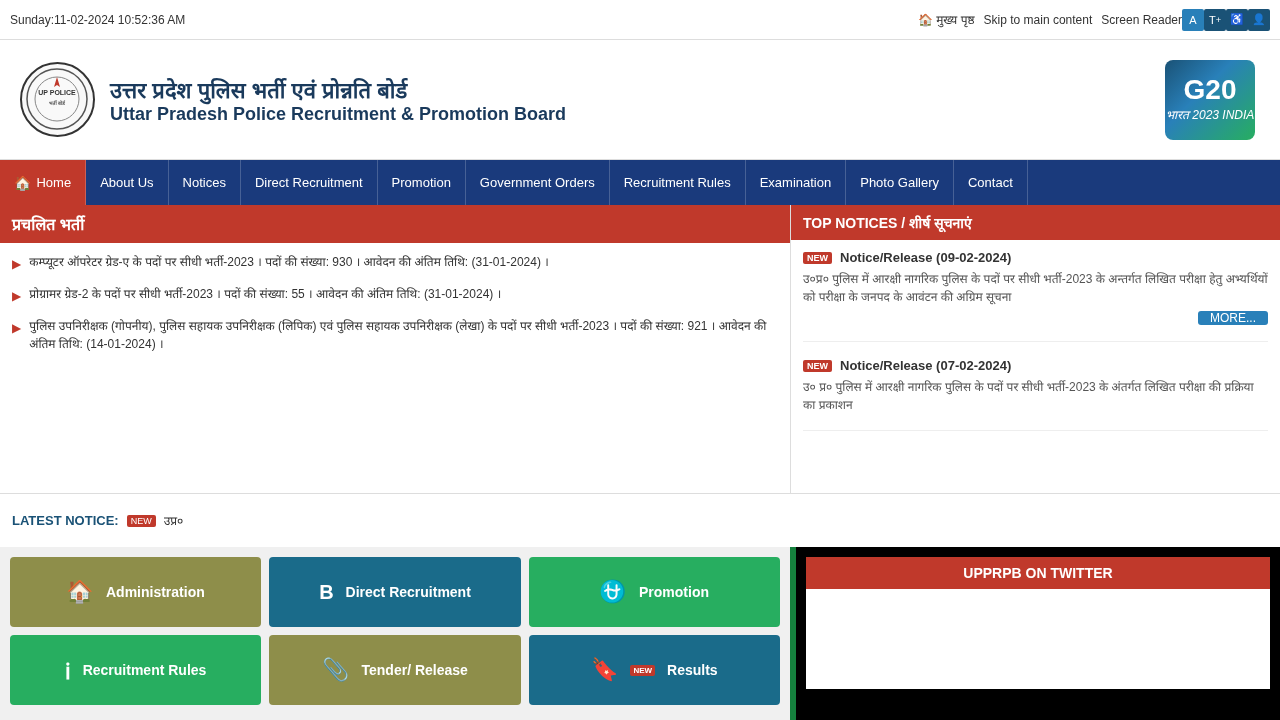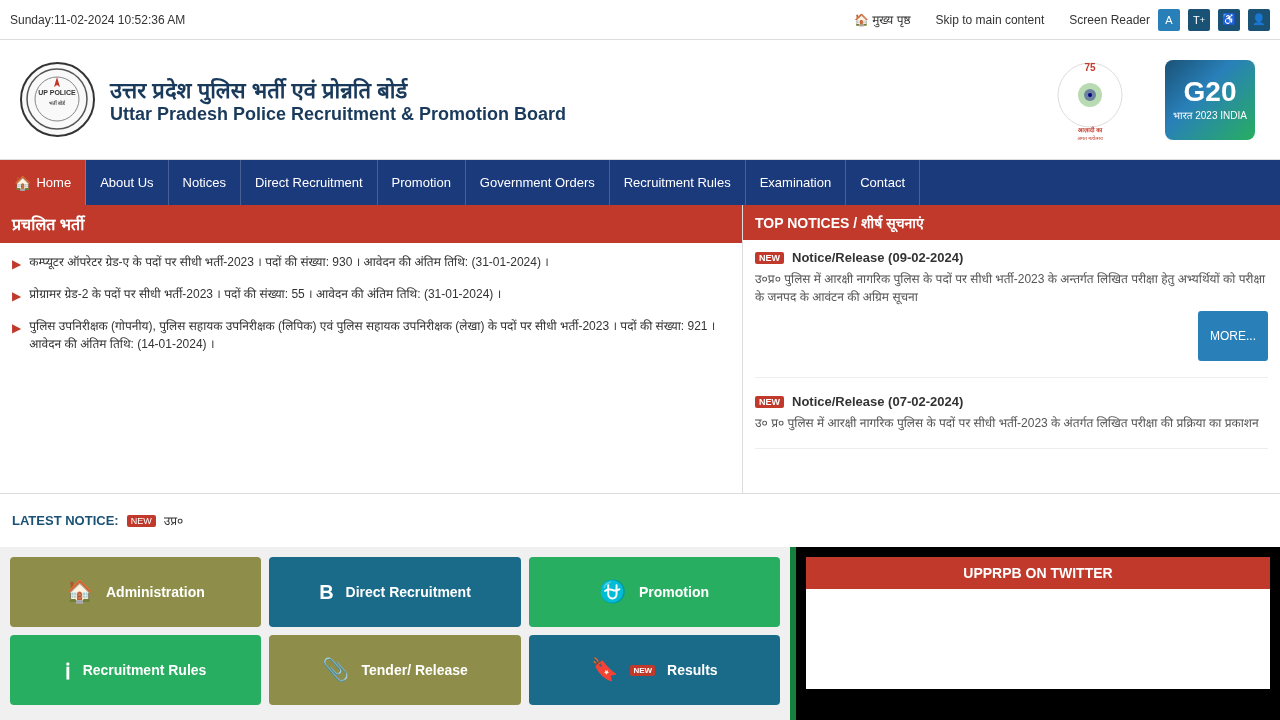--- a/index.html
+++ b/index.html
@@ -9,21 +9,21 @@
     .top-bar {
       background: #fff;
       border-bottom: 1px solid #ddd;
       display: flex;
       align-items: center;
       justify-content: space-between;
       padding: 4px 10px;
       height: 40px;
     }
     .top-bar-left { font-size: 12px; color: #333; }
-    .top-bar-right { display: flex; align-items: center; gap: 8px; }
+    .top-bar-right { display: flex; align-items: center; gap: 0; }
     .top-bar-right a, .top-bar-right span {
       font-size: 12px; color: #333; cursor: pointer; text-decoration: none;
     }
     .top-bar-right .icon-btn {
       width: 22px; height: 22px; background: #1a5276; border-radius: 2px;
       display: inline-flex; align-items: center; justify-content: center; color: #fff; font-size: 11px;
     }
     .top-bar-right .icon-btn.blue { background: #2980b9; }
 
     
@@ -91,39 +91,39 @@
     }
     .news-item {
       display: flex;
       margin-bottom: 12px;
       line-height: 1.5;
     }
     .news-arrow { color: #c0392b; margin-right: 8px; flex-shrink: 0; font-size: 12px; margin-top: 2px; }
     .news-text { font-size: 12px; color: #333; }
 
     
-    .right-panel { width: 538px; background: #fff; border-left: 1px solid #ddd; }
+    .right-panel { width: 490px; background: #fff; border-left: 1px solid #ddd; }
     .notices-header {
       background: #c0392b;
       color: #fff;
       padding: 8px 12px;
       font-size: 14px;
       font-weight: bold;
     }
     .notices-content { padding: 10px 12px; }
     .notice-item { margin-bottom: 16px; padding-bottom: 16px; border-bottom: 1px solid #eee; }
     .notice-date-row { display: flex; align-items: center; gap: 8px; margin-bottom: 5px; }
     .new-badge {
       background: #c0392b; color: #fff; font-size: 9px; font-weight: bold;
       padding: 1px 4px; border-radius: 2px;
     }
     .notice-title { font-size: 13px; font-weight: bold; color: #333; }
     .notice-body { font-size: 12px; color: #555; line-height: 1.5; }
     .more-btn {
-      background: #2980b9; color: #fff; border: none; padding: 18px 12px;
+      background: #2980b9; color: #fff; border: none; padding: 0 12px;
       border-radius: 3px; cursor: pointer; font-size: 12px; float: right; margin-top: 5px;
     }
 
     
     .latest-notice-bar {
       background: #fff;
       border-top: 1px solid #ddd;
       padding: 18px 12px;
       display: flex;
       align-items: center;
@@ -230,56 +230,42 @@
         <text x="32" y="38" text-anchor="middle" font-size="5" fill="#555">भर्ती बोर्ड</text>
         <polygon points="32,10 35,20 32,18 29,20" fill="#c0392b"></polygon>
       </svg>
     </div>
     <div>
       <div class="header-title-hi">उत्तर प्रदेश पुलिस भर्ती एवं प्रोन्नति बोर्ड</div>
       <div class="header-title-en">Uttar Pradesh Police Recruitment &amp; Promotion Board</div>
     </div>
   </div>
   <div class="header-right">
-    <div class="azadi-badge">
-      <div style="position:relative; width:90px; height:80px;">
-        <svg width="90" height="80" viewBox="0 0 90 80">
-          <circle cx="45" cy="35" r="32" fill="#fff" stroke="#ddd" stroke-width="1"></circle>
-          <path d="M45,5 A30,30 0 0,1 75,35 A30,30 0 0,0 45,5 Z" fill="#ff9933" opacity="0.7"></path>
-          <path d="M45,5 A30,30 0 0,0 15,35 A30,30 0 0,1 45,5 Z" fill="#ff9933" opacity="0.7"></path>
-          <circle cx="45" cy="35" r="12" fill="#138808" opacity="0.3"></circle>
-          <circle cx="45" cy="35" r="6" fill="#000080" opacity="0.4"></circle>
-          <circle cx="45" cy="35" r="2" fill="#000080"></circle>
-          <text x="45" y="72" text-anchor="middle" font-size="6" fill="#c0392b" font-weight="bold">आज़ादी का</text>
-          <text x="45" y="80" text-anchor="middle" font-size="5" fill="#c0392b">अमृत महोत्सव</text>
-        </svg>
-        <div style="position:absolute;top:0;left:0;width:90px;text-align:center;font-size:10px;color:#c0392b;font-weight:bold;padding-top:2px;">75</div>
-      </div>
-    </div>
     <div class="g20-badge">
       <div style="background: linear-gradient(135deg, #1a5276 0%, #2980b9 40%, #27ae60 100%); width:90px; height:80px; border-radius:8px; display:flex; align-items:center; justify-content:center; flex-direction:column;">
         <div style="color:#fff; font-weight:bold; font-size:28px; line-height:1;">G20</div>
-        <div style="color:#fff; font-size:10px; margin-top:2px;">भारत 2023 INDIA</div>
+        <div style="color:#fff; font-size:12px; margin-top:2px;font-style:italic;">भारत 2023 INDIA</div>
       </div>
     </div>
   </div>
 </div>
 
 <nav class="nav">
   <a class="nav-item active">
     <span class="nav-home-icon">🏠</span>
     <span>Home</span>
   </a>
   <a class="nav-item">About Us</a>
   <a class="nav-item">Notices</a>
   <a class="nav-item">Direct Recruitment</a>
   <a class="nav-item">Promotion</a>
   <a class="nav-item">Government Orders</a>
   <a class="nav-item">Recruitment Rules</a>
   <a class="nav-item">Examination</a>
+  <a class="nav-item">Photo Gallery</a>
   <a class="nav-item">Contact</a>
 </nav>
 
 <div class="content-area">
 
   <div class="left-panel">
     <div class="pravrit-header">प्रचलित भर्ती</div>
     <div class="pravrit-content">
       <div class="news-item">
         <span class="news-arrow">▶</span>

